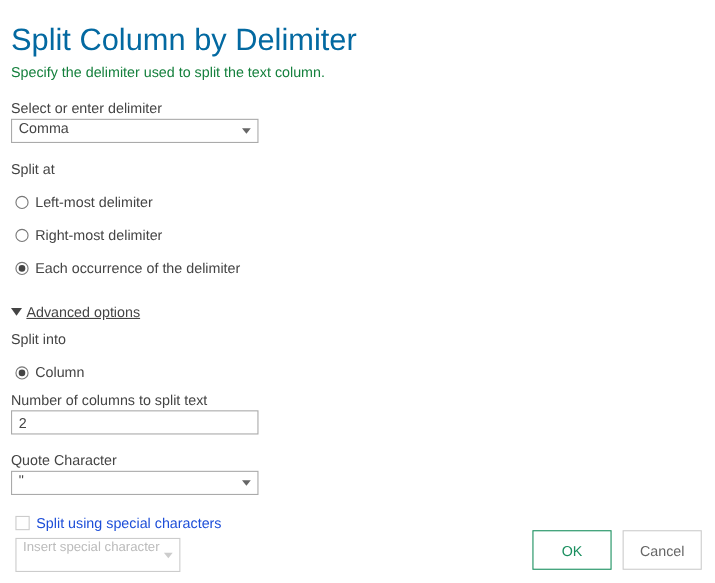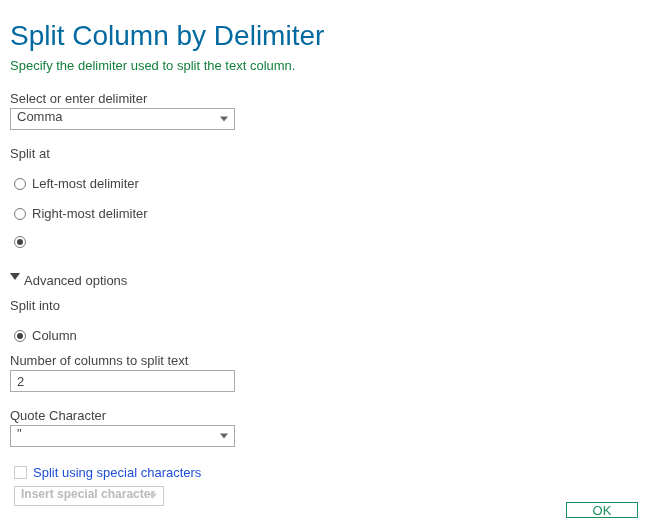--- a/index.html
+++ b/index.html
@@ -41,21 +41,21 @@
     font-size: 13px;
     color: #444;
     position: relative;
     cursor: pointer;
   }
   .select-box.disabled {
     color: #bbb;
     border-color: #ccc;
     cursor: default;
   }
-  .select-box.small { width: 150px; height: 20px; font-size:12px;font-weight:bold; }
+  .select-box.small { width: 150px; height: 31px; font-size:12px; }
   .caret {
     position: absolute;
     right: 6px;
     top: 50%;
     transform: translateY(-50%);
     width: 0; height: 0;
     border-left: 4px solid transparent;
     border-right: 4px solid transparent;
     border-top: 5px solid #666;
   }
@@ -80,25 +80,26 @@
   .radio.checked::after {
     content: "";
     position: absolute;
     left: 2px; top: 2px;
     width: 6px; height: 6px;
     background: #444;
     border-radius: 50%;
   }
   .adv-header {
     display: inline-flex;
-    align-items: flex-start;
+    align-items: center;
     margin: 22px 0 6px 0;
     font-size: 13px;
     color: #444;
     cursor: pointer;
+    text-decoration: underline;
   }
   .tri {
     width: 0; height: 0;
     border-left: 5px solid transparent;
     border-right: 5px solid transparent;
     border-top: 7px solid #444;
     margin-right: 4px;
   }
   .text-input {
     width: 225px;
@@ -126,21 +127,21 @@
   }
   .button-bar {
     position: absolute;
     right: 12px;
     bottom: 12px;
     display: flex;
     gap: 10px;
   }
   .btn {
     min-width: 72px;
-    height: 16px;
+    height: 36px;
     display: inline-flex;
     align-items: center;
     justify-content: center;
     font-size: 13px;
     background: #fff;
     cursor: pointer;
   }
   .btn.ok { border: 1px solid #1a8f5f; color: #1a8f5f; }
   .btn.cancel { border: 1px solid #ccc; color: #666; }
 </style>
@@ -163,20 +164,21 @@
   <div class="radio-row">
     <span class="radio"></span>
     <span>Left-most delimiter</span>
   </div>
   <div class="radio-row">
     <span class="radio"></span>
     <span>Right-most delimiter</span>
   </div>
   <div class="radio-row">
     <span class="radio checked"></span>
+    <span>Each occurrence of the delimiter</span>
   </div>
 </div>
 
 <div class="adv-header">
   <span class="tri"></span>
   <span>Advanced options</span>
 </div>
 
 <div class="label">Split into</div>
 <div class="radio-group">
@@ -201,16 +203,17 @@
   <span class="checkbox"></span>
   <span>Split using special characters</span>
 </div>
 <div class="select-box small disabled" style="margin-left:4px">
   <span>Insert special character</span>
   <span class="caret"></span>
 </div>
 
 <div class="button-bar">
   <div class="btn ok">OK</div>
+  <div class="btn cancel">Cancel</div>
 </div>
 
 
 
 
 </body></html>

